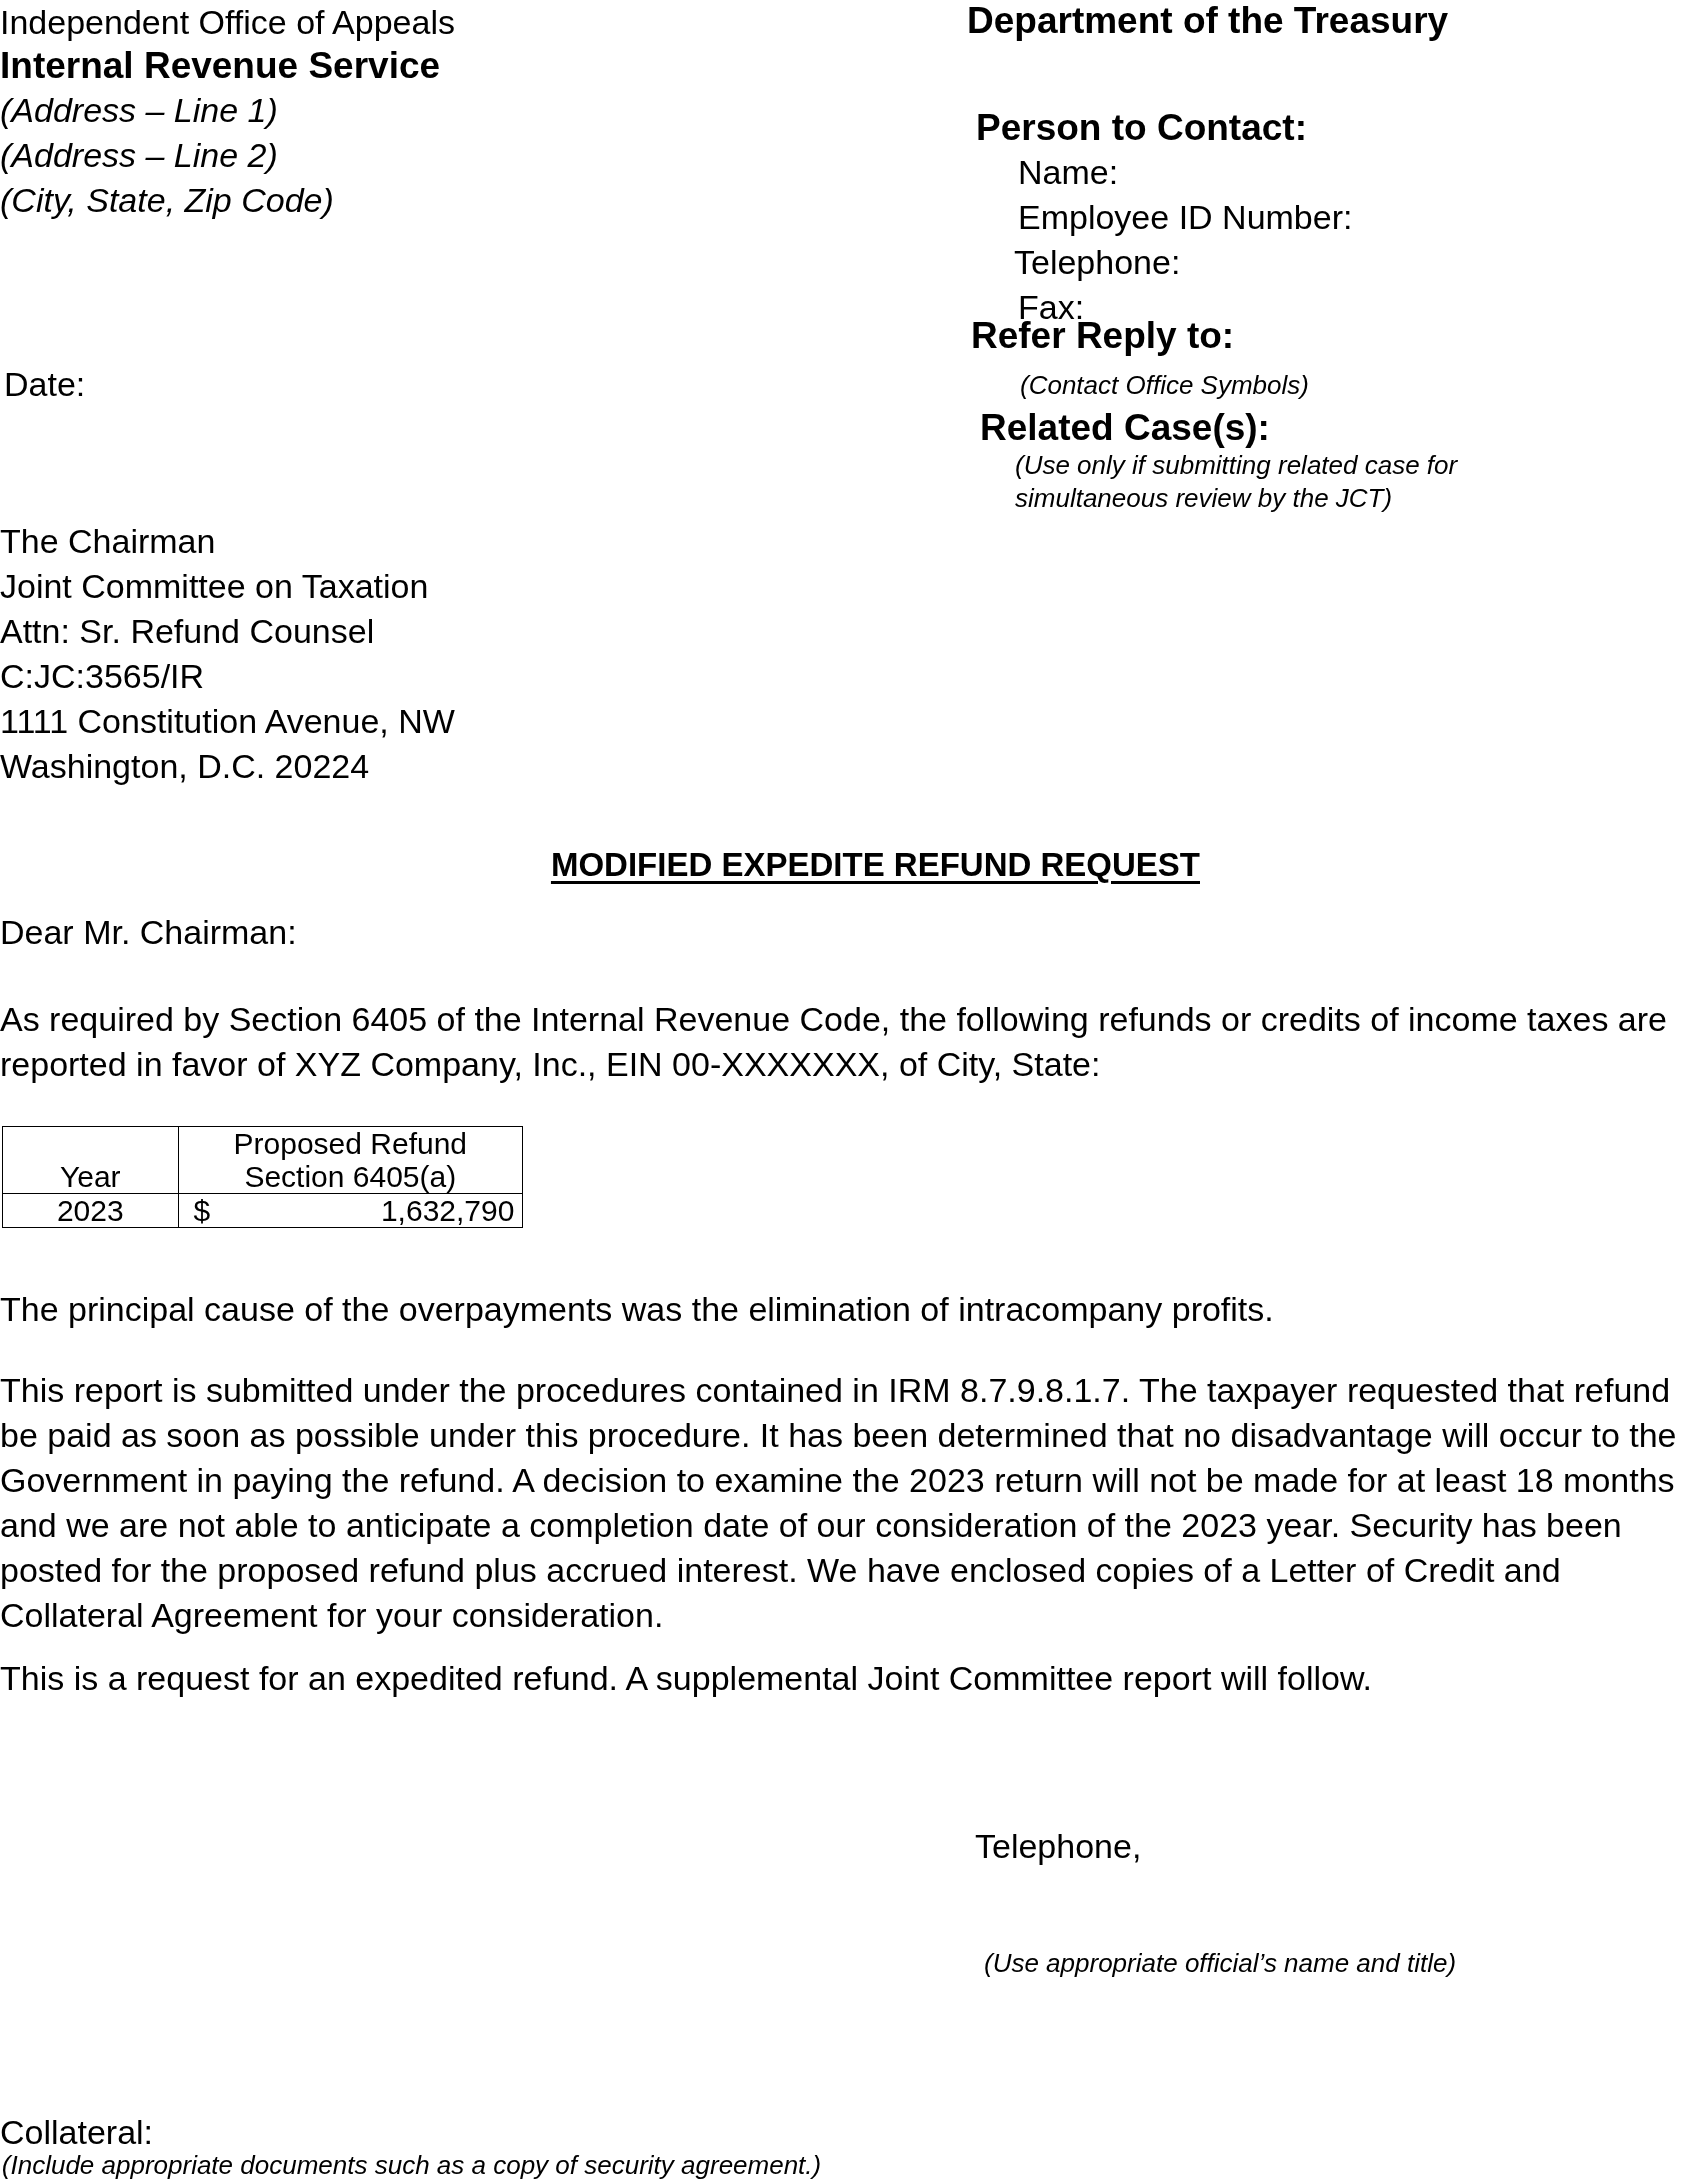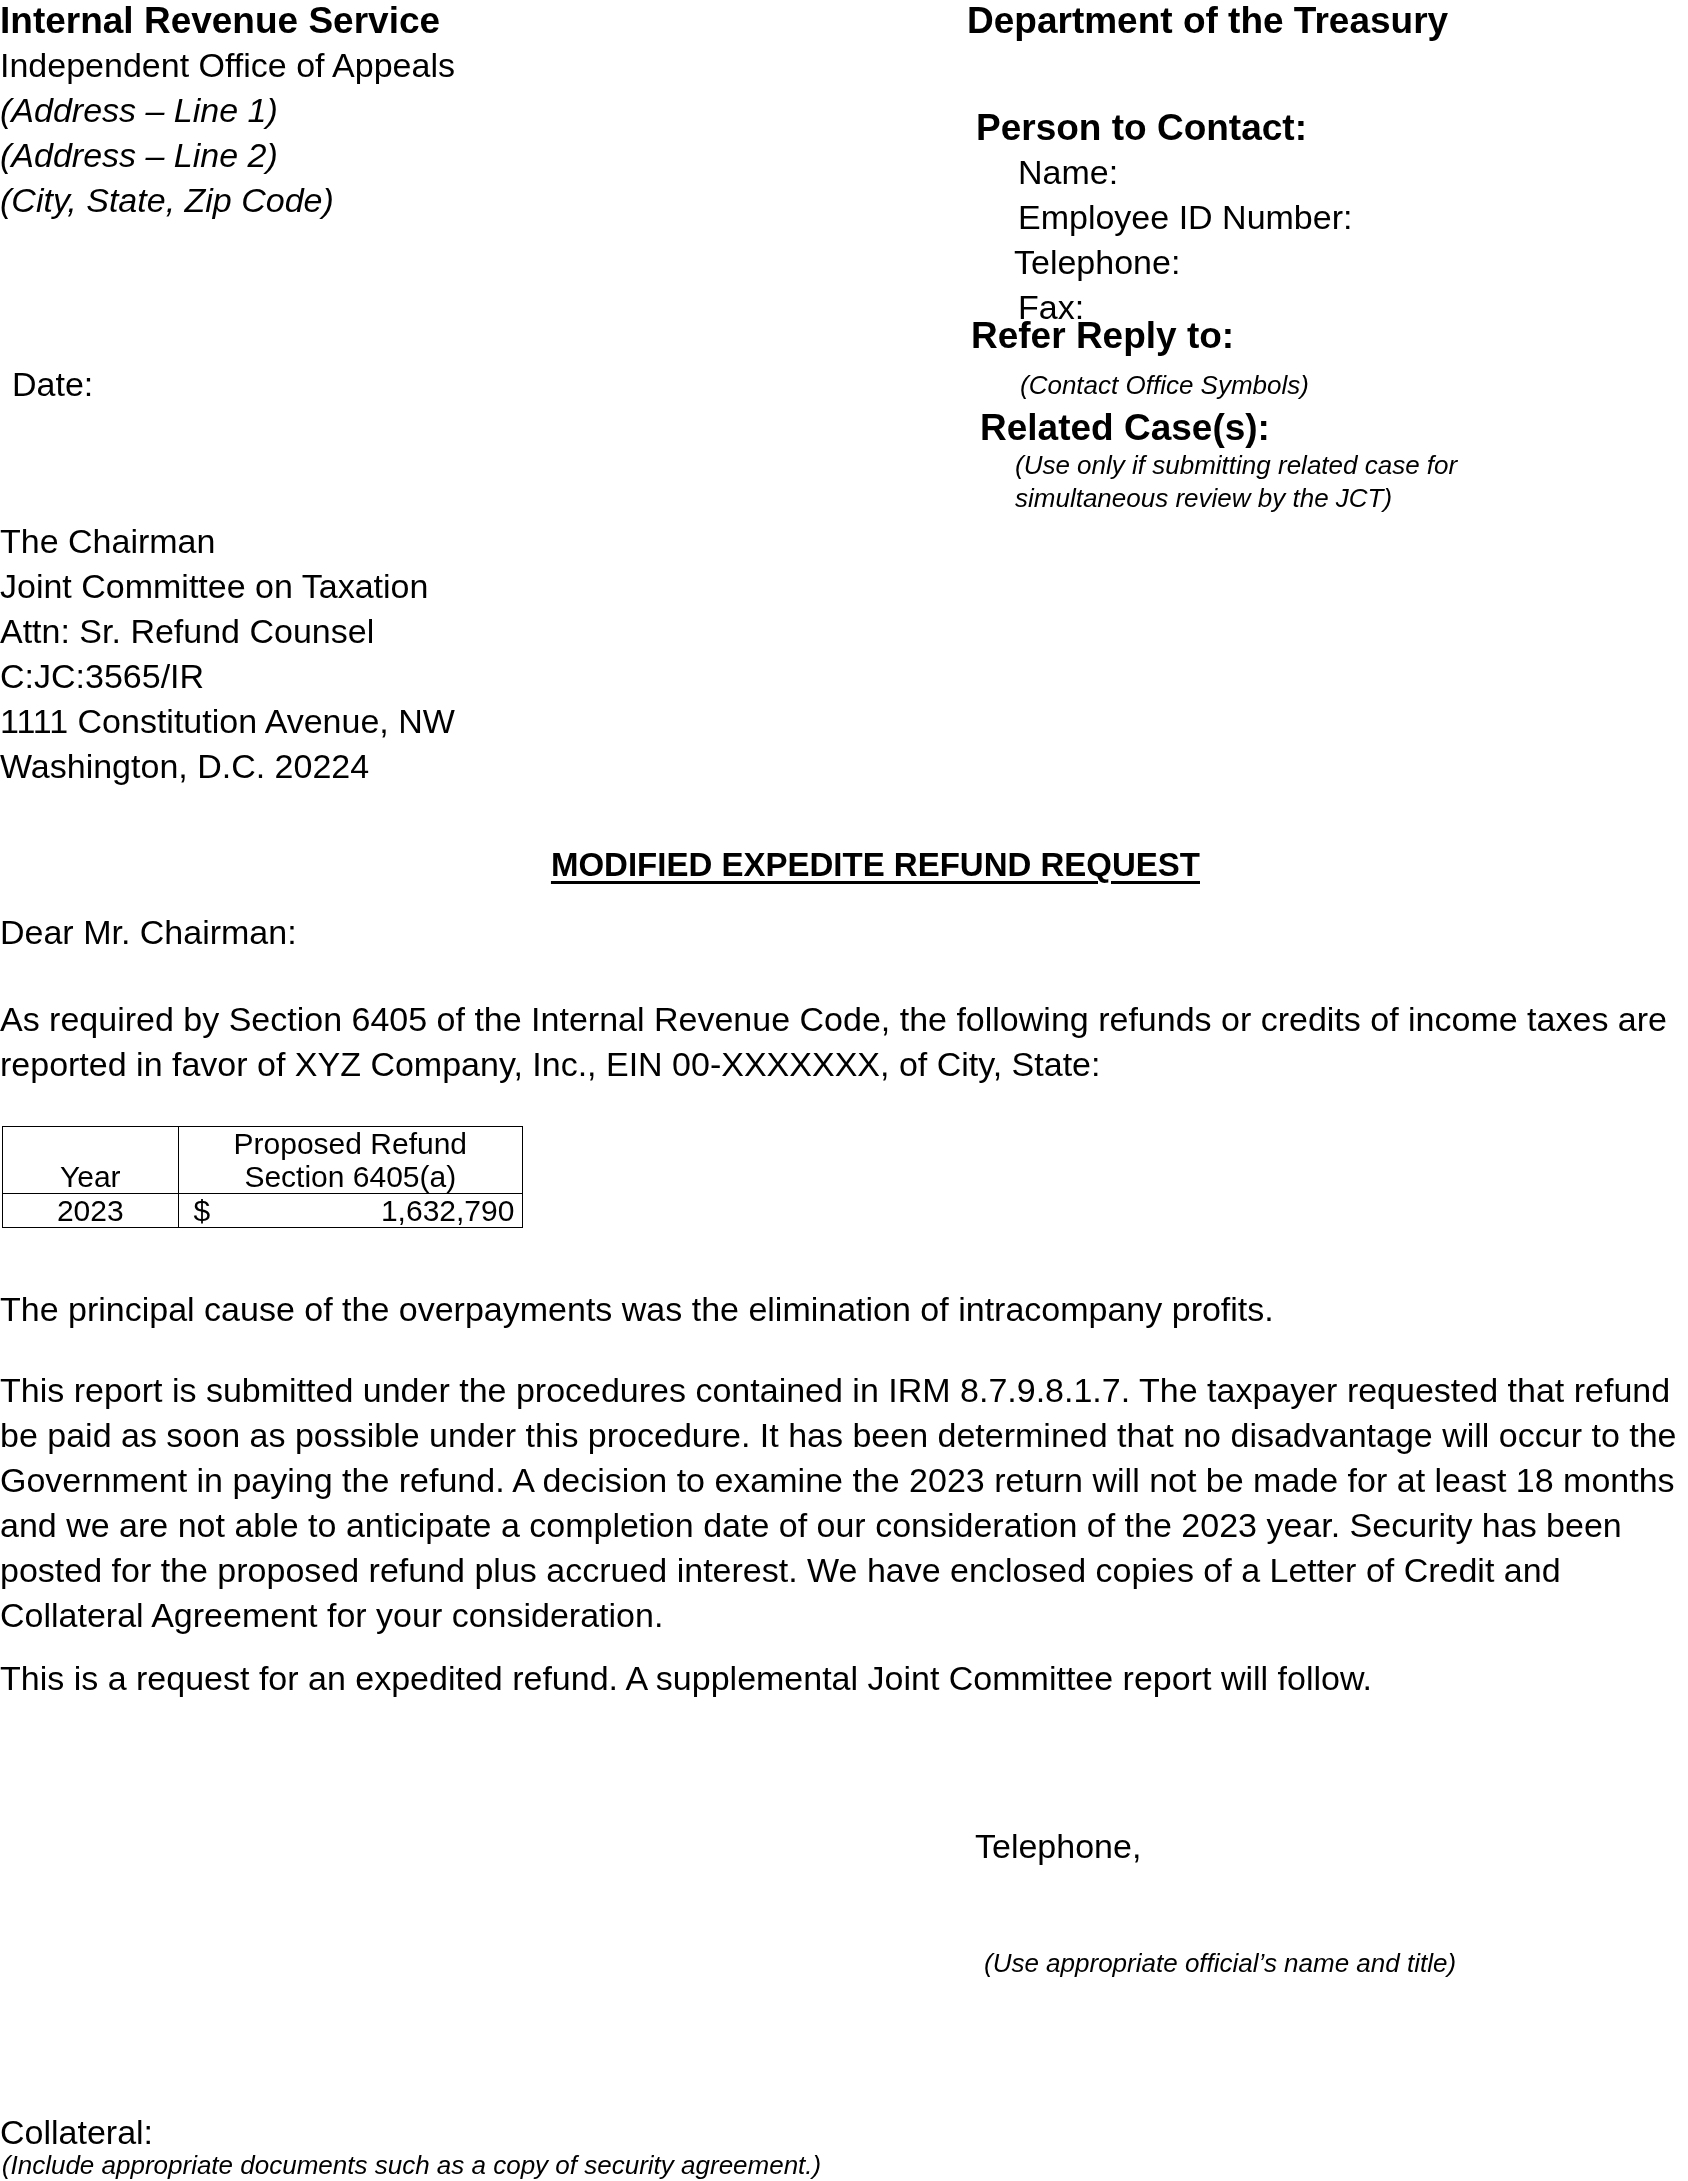--- a/index.html
+++ b/index.html
@@ -19,21 +19,21 @@
     #right-header { left: 967px; top: 0; }
     #contact { left: 976px; top: 106px; }
     #contact .title { font-size: 37px; line-height: 44px; font-weight: bold; }
     #contact .field { display: block; padding-left: 42px; }
     #contact .field.tel { padding-left: 38px; }
     #refer { left: 971px; top: 314px; font-size: 37px; line-height: 44px; font-weight: bold; }
     #refer-sub { left: 1020px; top: 369px; font-size: 26px; line-height: 33px; }
     #related { left: 980px; top: 406px; font-size: 37px; line-height: 44px; font-weight: bold; }
     #related-sub { left: 1015px; top: 449px; font-size: 26px; line-height: 33px; white-space: normal; width: 517px; }
 
-    #date { left: 12px; top: 362px; }
+    #date { left: 4px; top: 362px; }
 
     #recipient { left: 0; top: 519px; }
     #recipient .line { display: block; }
 
     #doc-title {
       left: 489px; top: 844px; font-size: 33px; line-height: 41px; font-weight: bold;
       text-decoration: underline; text-decoration-thickness: 2.8px; text-underline-offset: 4.6px;
       width: 711px; text-align: right;
     }
 
@@ -59,22 +59,22 @@
     #closing { left: 975px; top: 1824px; }
     #signer { left: 984px; top: 1947px; font-size: 26px; line-height: 33px; font-style: italic; }
 
     #enclosures { left: 0; top: 2110px; }
     #enclosures-note { left: 1.8px; top: 2150px; font-size: 26px; line-height: 31px; font-style: italic; }
   </style>
 </head>
 <body>
 
 <div id="left-header" class="abs">
+  <span class="line t">Independent Office of Appeals</span>
   <span class="line h1">Internal Revenue Service</span>
-  <span class="line t">Independent Office of Appeals</span>
   <span class="line t it">(Address – Line 1)</span>
   <span class="line t it">(Address – Line 2)</span>
   <span class="line t it">(City, State, Zip Code)</span>
 </div>
 
 <div id="right-header" class="abs h1">Department of the Treasury</div>
 
 <div id="contact" class="abs">
   <span class="title">Person to Contact:</span>
   <span class="field t">Name:</span>

